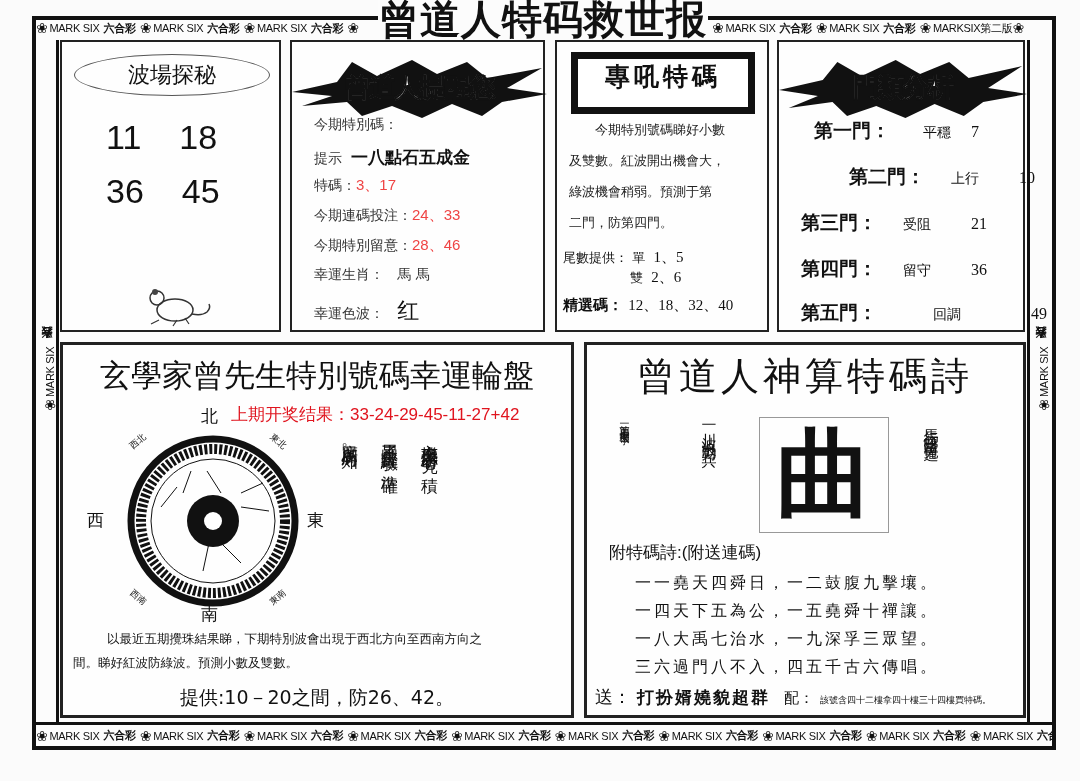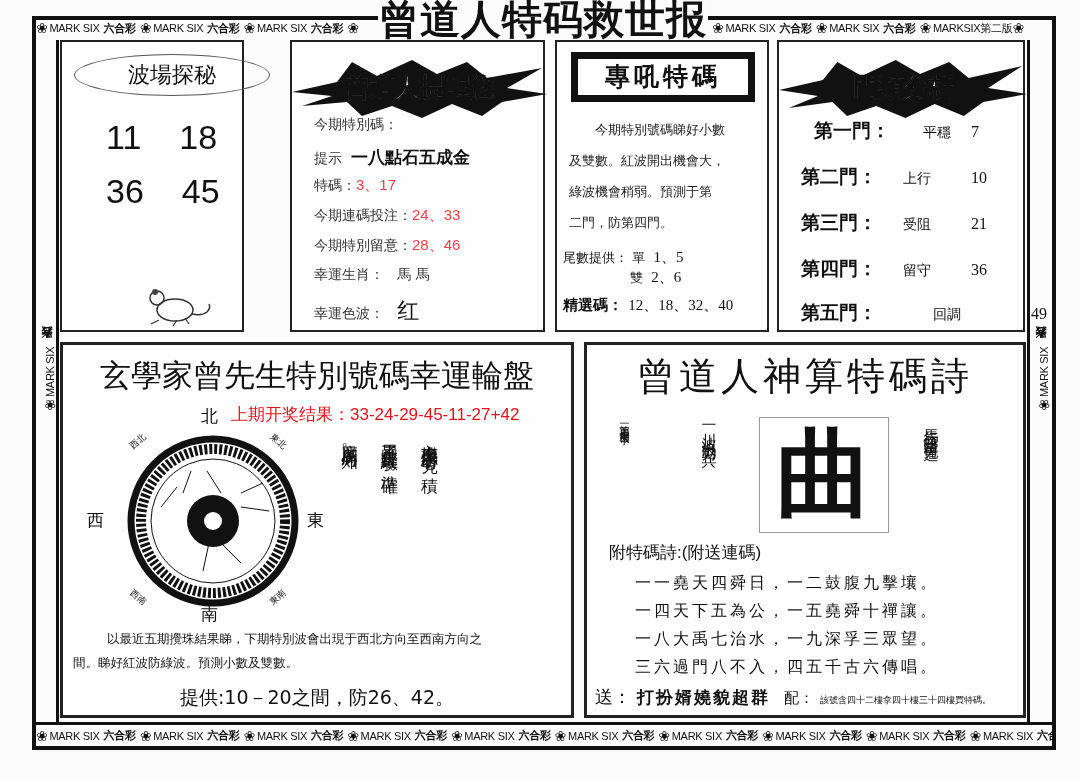--- a/index.html
+++ b/index.html
@@ -18,39 +18,39 @@
   .strip-left { left: 36px; top: 40px; width: 20px; height: 680px; flex-direction: column; writing-mode: vertical-rl; transform: rotate(180deg); }
   .strip-right { left: 1030px; top: 40px; width: 20px; height: 680px; flex-direction: column; writing-mode: vertical-rl; transform: rotate(180deg); }
   .vline { position: absolute; background: #111; }
 
   .masthead { position: absolute; left: 378px; top: -4px; width: 330px; height: 46px; text-align: center;
               font-family: "DejaVu Serif", serif; font-weight: bold; font-size: 40px; letter-spacing: 1px; background: #fcfcfc; line-height: 46px; }
 
   .box { position: absolute; border: 2px solid #222; background: #fefefe; }
 
   
-  #box-wave { left: 60px; top: 40px; width: 184px; height: 292px; }
+  #box-wave { left: 60px; top: 40px; width: 221px; height: 292px; }
   .oval { position: absolute; left: 12px; top: 12px; width: 196px; height: 42px; border: 1px solid #555; border-radius: 50%;
           text-align: center; font-size: 22px; line-height: 40px; font-family: "DejaVu Sans", sans-serif; }
   .bignum-row { position: absolute; left: 44px; display: flex; gap: 38px; font-family: "Liberation Sans", sans-serif; font-size: 34px; }
   .rat { position: absolute; left: 75px; top: 238px; width: 80px; height: 50px; }
 
   
   #box-reminder { left: 290px; top: 40px; width: 255px; height: 292px; }
   .burst { position: absolute; left: 0; top: 18px; width: 255px; height: 58px; }
   .burst-text { position: absolute; left: 0; top: 28px; width: 255px; text-align: center; font-size: 26px; font-weight: bold;
                 color: #fff; -webkit-text-stroke: 1px #111; font-family: "DejaVu Sans", sans-serif; letter-spacing: -1px; }
   .rem-line { position: absolute; left: 22px; font-size: 14px; font-family: "DejaVu Sans", sans-serif; white-space: nowrap; color: #333; }
   .rem-line .val { color: #ef4444; font-family: "Liberation Sans", sans-serif; font-size: 15px; }
   .rem-line .bold { font-weight: bold; font-size: 17px; color: #111; }
   .rem-line .red-char { font-size: 22px; color: #111; font-family: "DejaVu Serif", serif; }
 
   
   #box-special { left: 555px; top: 40px; width: 214px; height: 292px; }
-  .titlebox { position: absolute; left: 14px; top: 10px; width: 184px; height: 50px; border: 7px solid #111; background: #fff;
+  .titlebox { position: absolute; left: 14px; top: 10px; width: 184px; height: 62px; border: 7px solid #111; background: #fff;
               text-align: center; font-size: 25px; line-height: 36px; font-weight: bold; font-family: "DejaVu Sans", sans-serif; letter-spacing: 4px; }
   .sp-para { position: absolute; left: 12px; top: 72px; width: 196px; font-size: 13px; line-height: 31px; font-family: "DejaVu Sans", sans-serif; color: #222; }
   .sp-para .indent { padding-left: 26px; }
   .sp-line { position: absolute; left: 6px; font-size: 13px; font-family: "DejaVu Sans", sans-serif; white-space: nowrap; }
   .sp-line .num { font-family: "Liberation Serif", serif; font-size: 15px; }
   .sp-line.big { font-size: 15px; font-weight: bold; }
 
   
   #box-door { left: 777px; top: 40px; width: 248px; height: 292px; }
   .door-row { position: absolute; left: 22px; display: flex; align-items: baseline; white-space: nowrap; }
@@ -251,21 +251,21 @@
 <div class="box" id="box-door">
   <svg class="burst" style="width:248px;" viewBox="0 0 255 58" preserveAspectRatio="none">
     <polygon fill="#111" points="0,30 45,20 60,2 85,16 120,0 145,14 175,2 195,18 250,6 215,28 255,34 210,42 190,56 160,44 130,58 100,46 70,56 55,42 10,48 40,36"></polygon>
   </svg>
   <div class="burst-text" style="width:248px;">門類分析</div>
   <div class="door-row" style="top:76px;text-align:center;">
       <span class="lbl">第一門：</span>
       <span class="desc">平穩</span>
       <span class="num">7</span>
     </div>
-  <div class="door-row" style="top:122px;">
+  <div class="door-row" style="top:122px;margin-left:48px;">
       <span class="lbl">第二門：</span>
       <span class="desc">上行</span>
       <span class="num">10</span>
     </div>
   <div class="door-row" style="top:168px;">
       <span class="lbl">第三門：</span>
       <span class="desc">受阻</span>
       <span class="num">21</span>
     </div>
   <div class="door-row" style="top:214px;">

